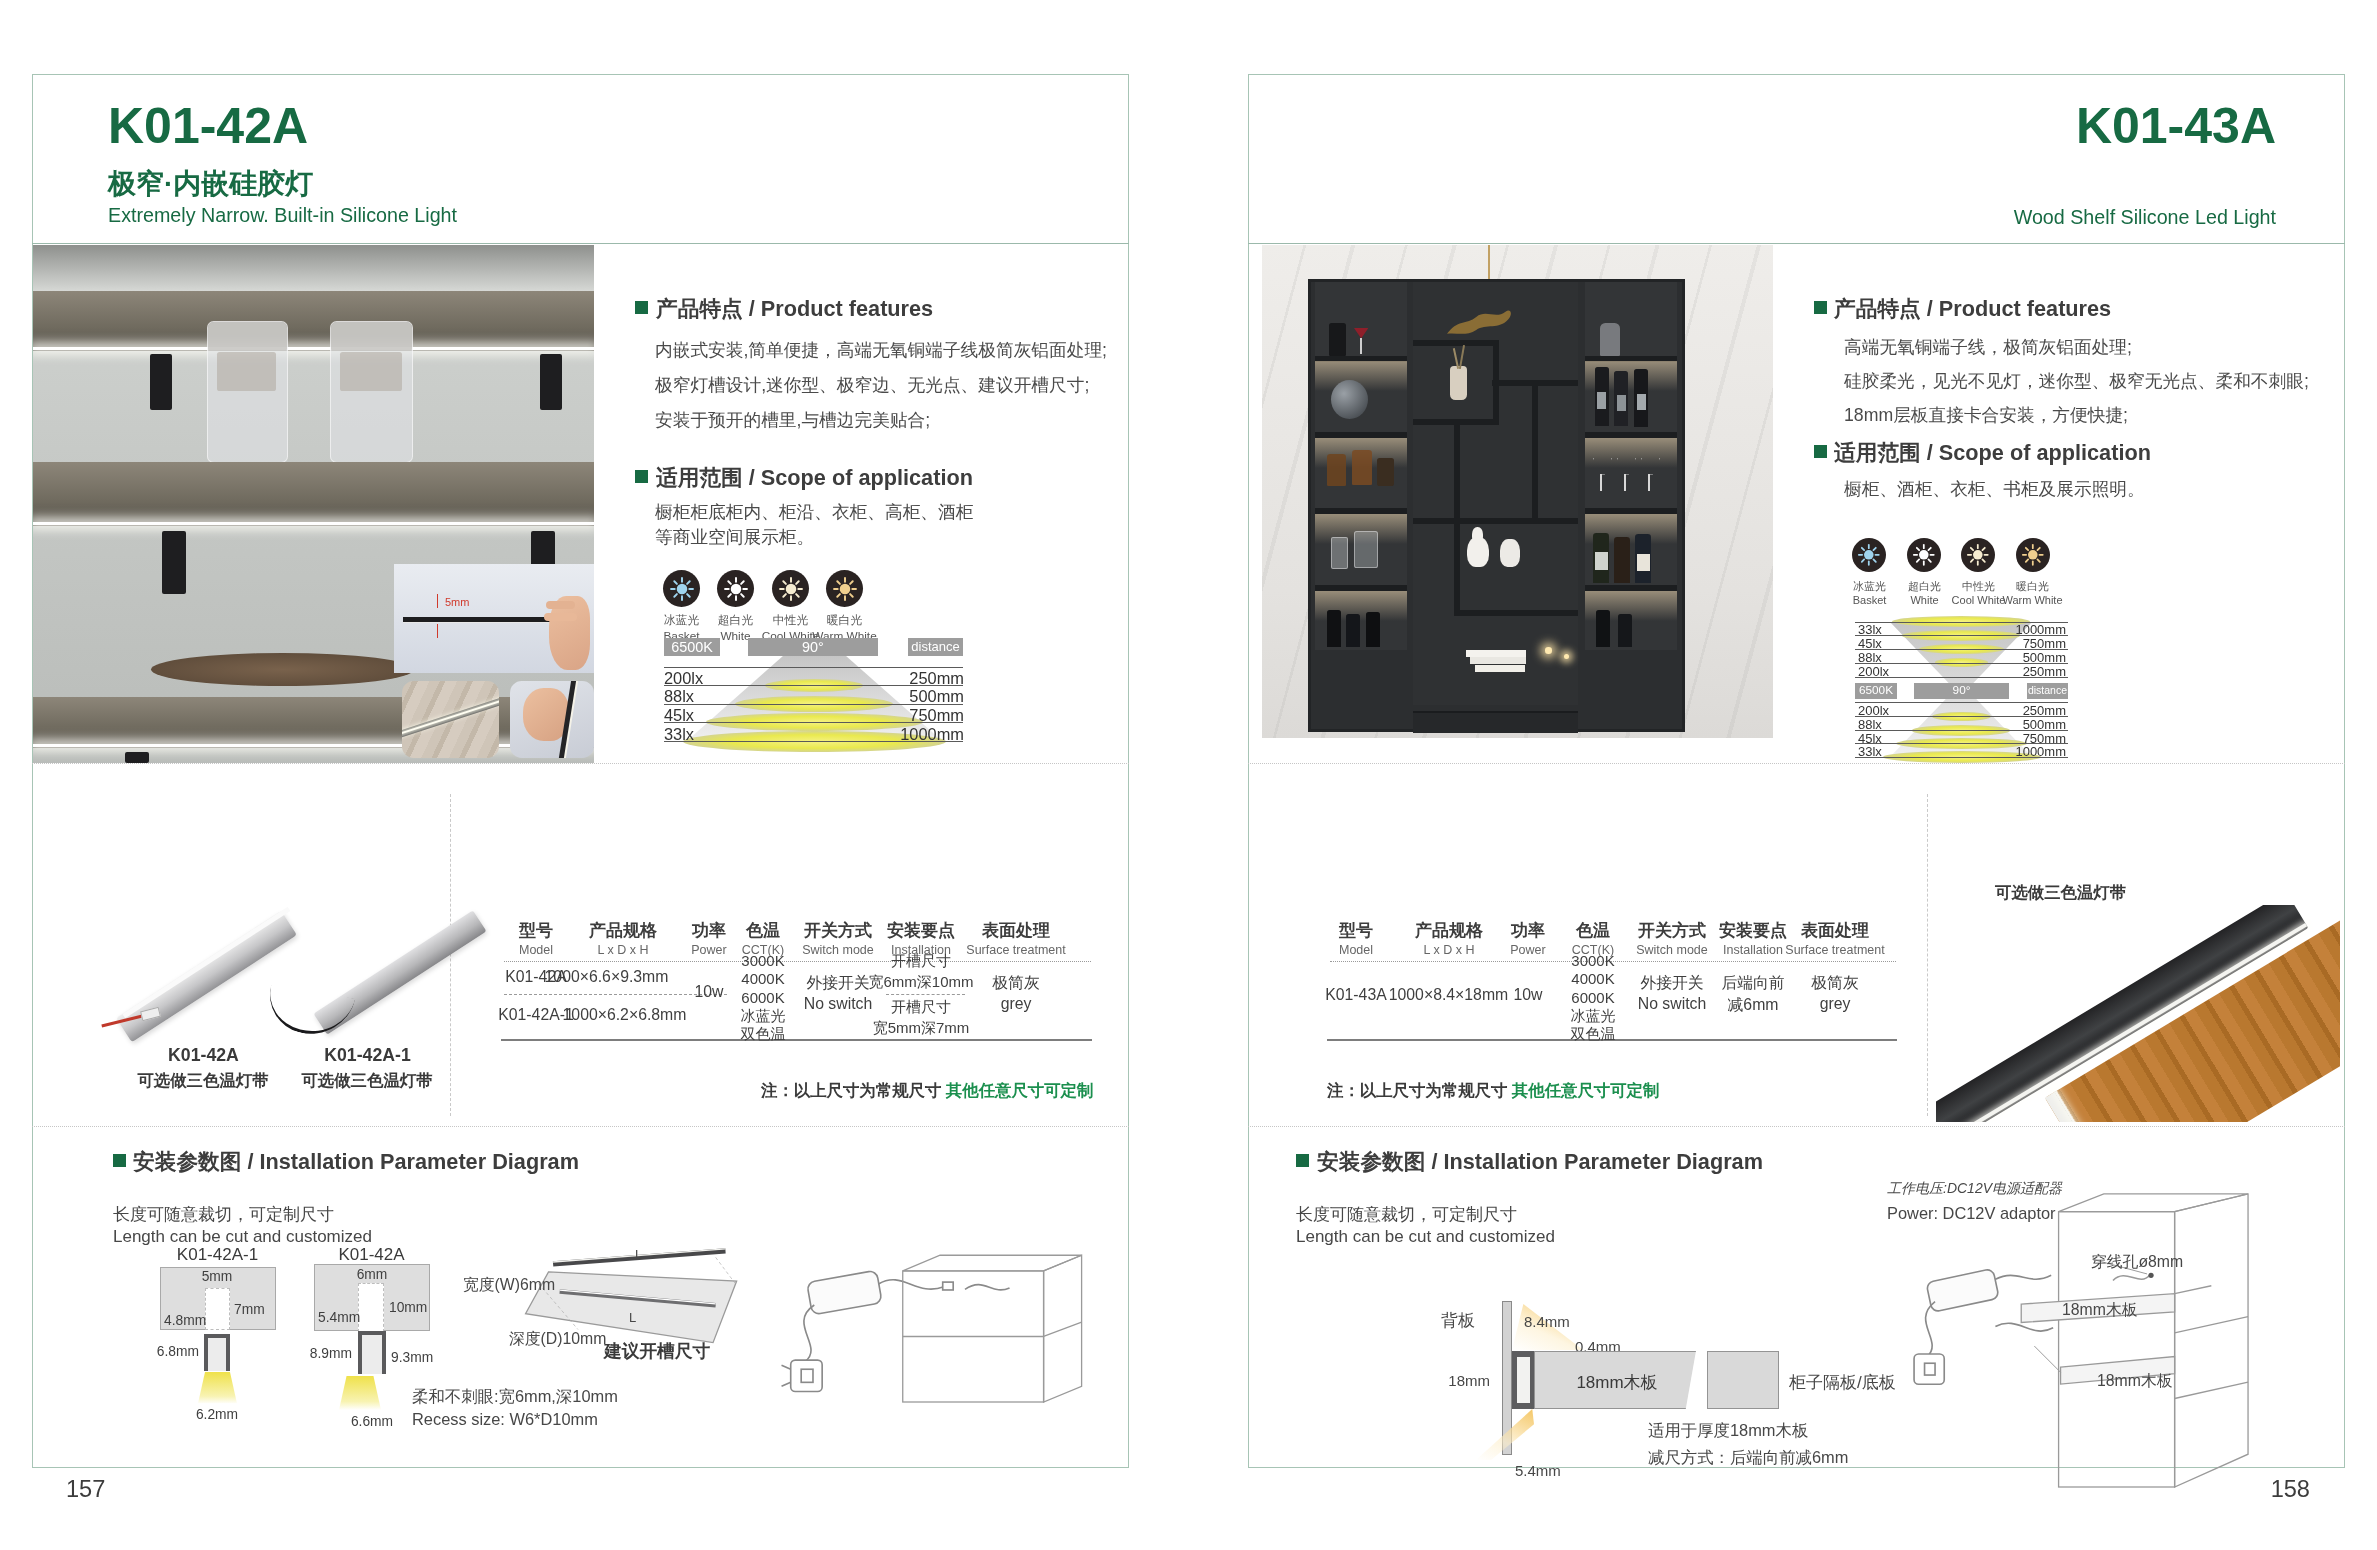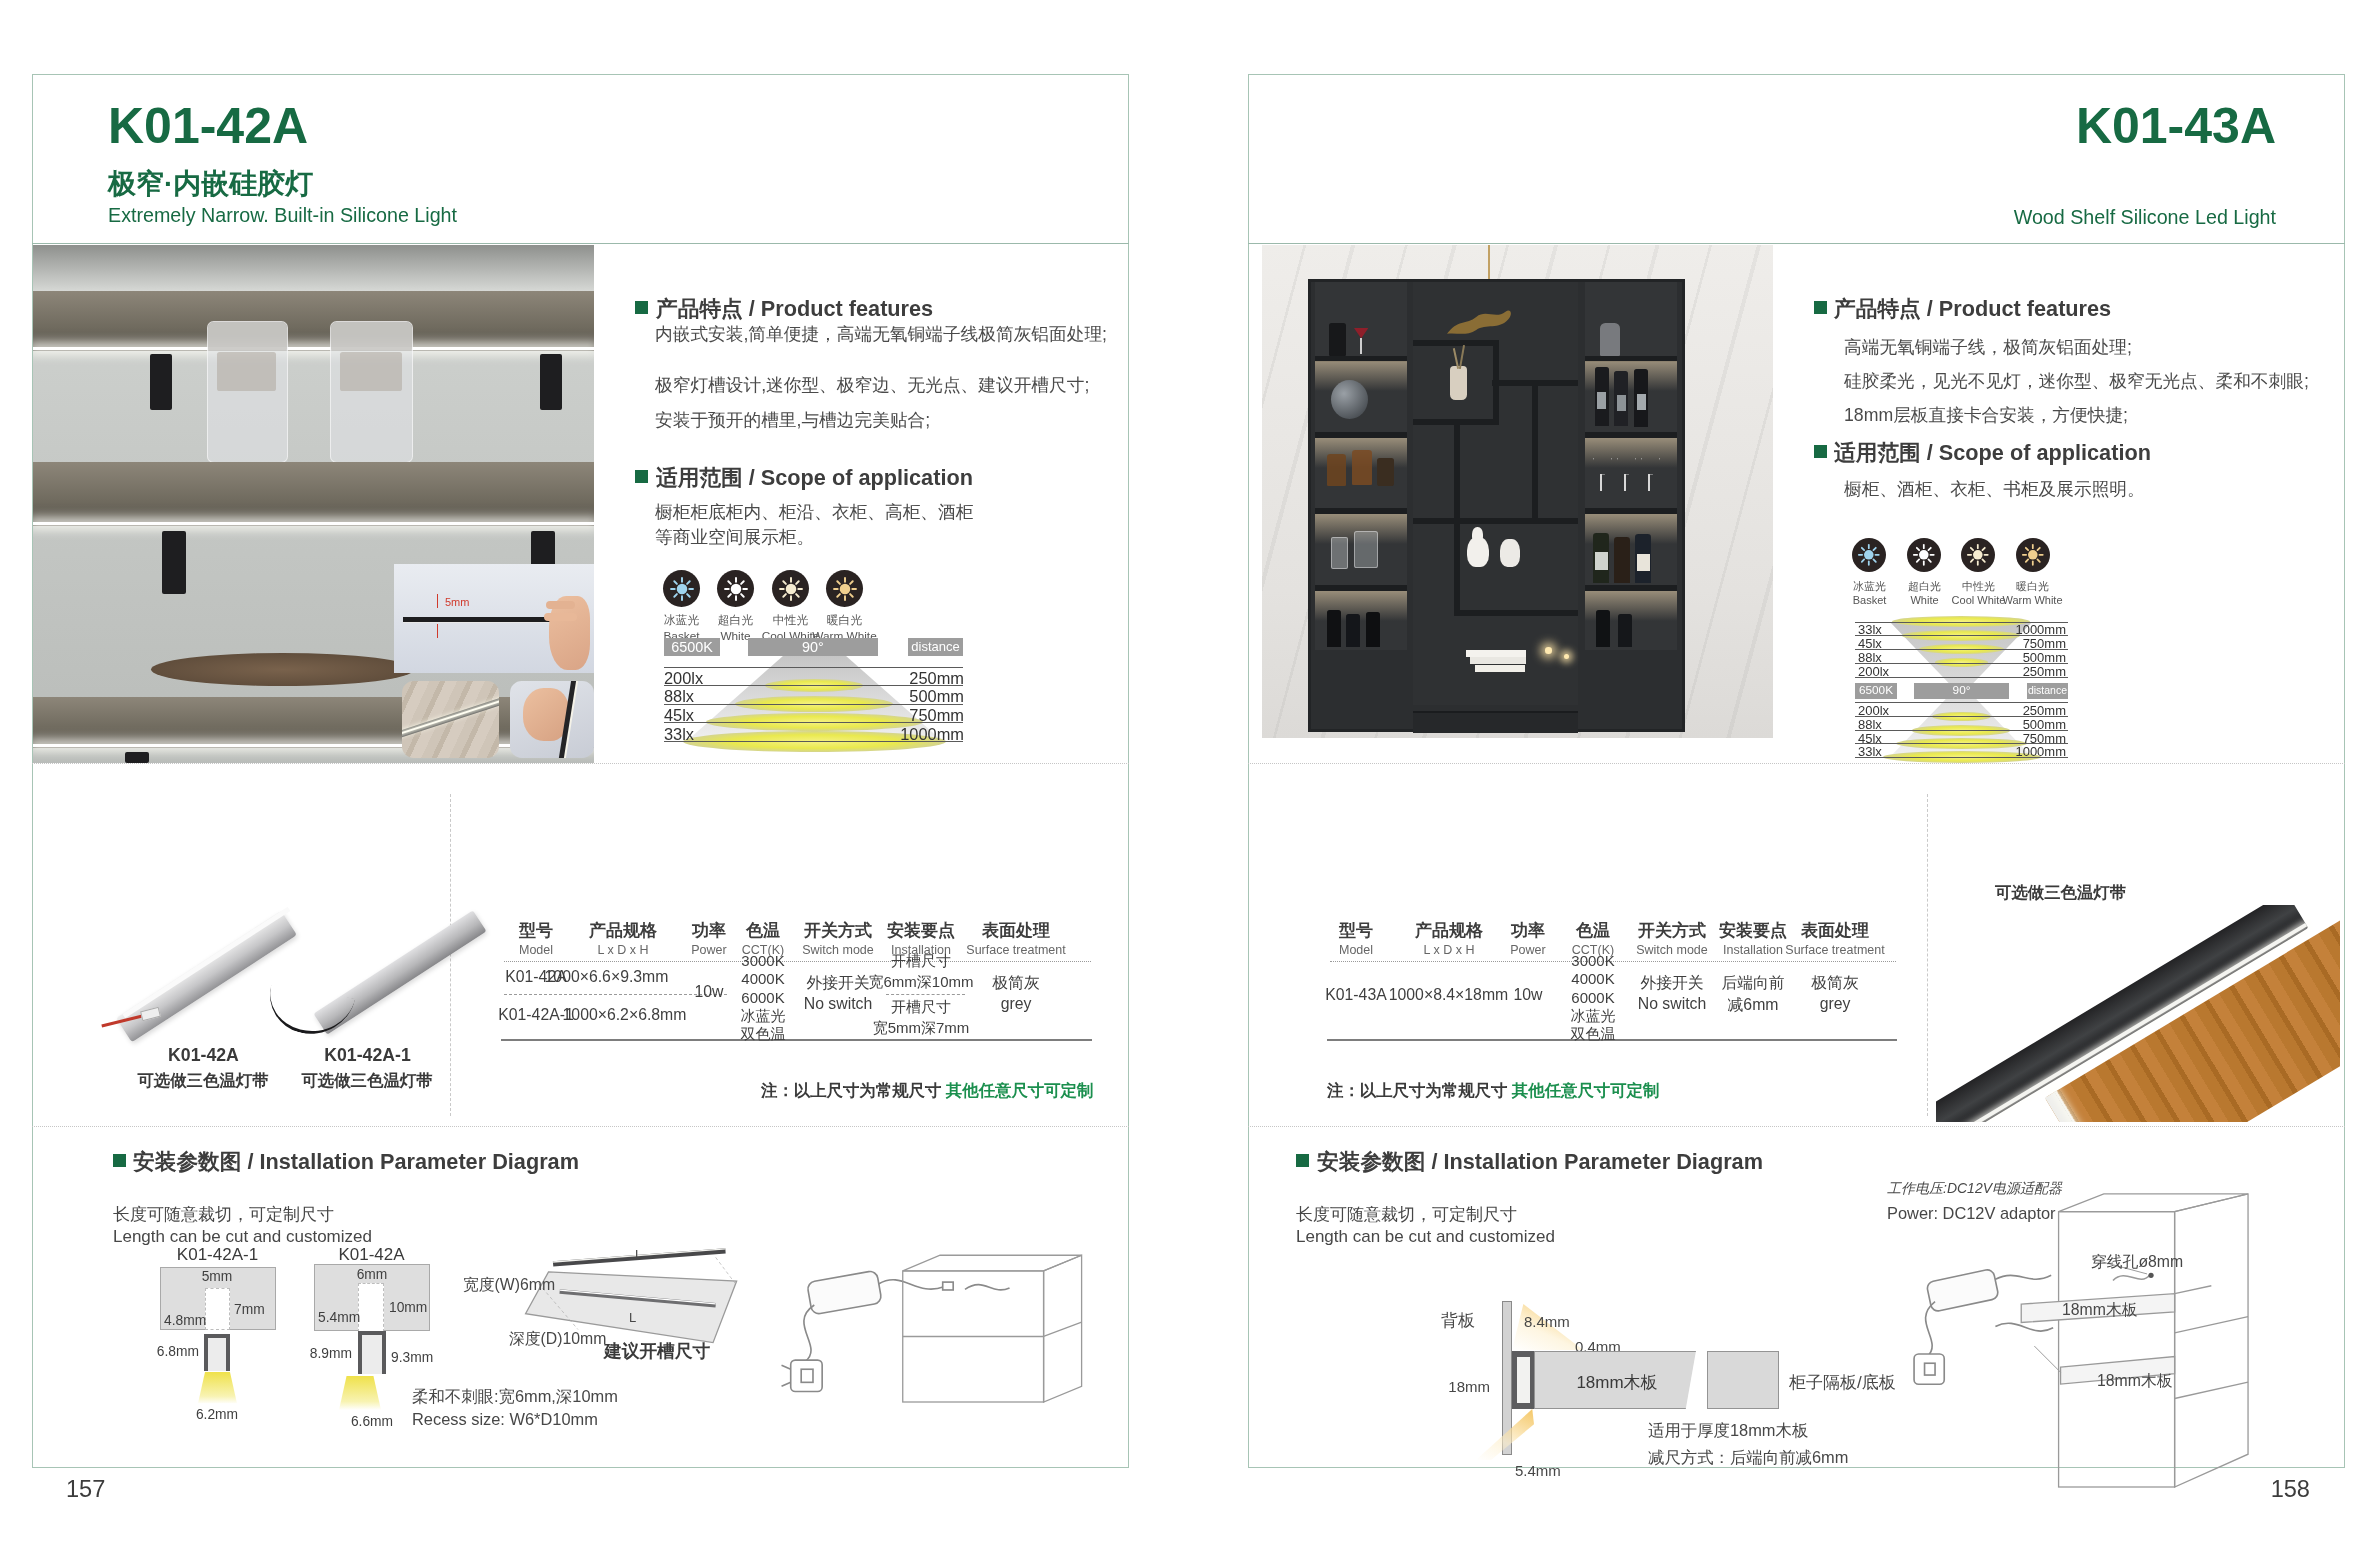--- a/index.html
+++ b/index.html
@@ -92,21 +92,21 @@
 
     <div class="abs" style="left:477px;top:436px;width:84px;height:77px;border-radius:11.8px;overflow:hidden;background:linear-gradient(160deg,#e0e3e9,#c8ccd5);">
       <div class="abs" style="left:13px;top:6.6px;width:46px;height:53px;border-radius:45% 40% 40% 45%;background:linear-gradient(140deg,#ecc0a0,#d6a182);"></div>
       <div class="abs" style="left:55px;top:-3.9px;width:5.9px;height:85px;background:#242426;transform:rotate(9deg);"></div>
       <div class="abs" style="left:60px;top:-3.9px;width:2px;height:85px;background:#f4f2e8;transform:rotate(9deg);"></div>
     </div>
   </div>
 
   <div class="bullet" style="left:635px;top:301px;"></div>
   <div class="t sect" style="left:656px;top:294px;">产品特点 / Product features</div>
-  <div class="t feat" style="left:655px;top:322px;">内嵌式安装,简单便捷，高端无氧铜端子线极简灰铝面处理;</div>
+  <div class="t feat" style="left:655px;top:338px;">内嵌式安装,简单便捷，高端无氧铜端子线极简灰铝面处理;</div>
   <div class="t feat" style="left:655px;top:373px;">极窄灯槽设计,迷你型、极窄边、无光点、建议开槽尺寸;</div>
   <div class="t feat" style="left:655px;top:408px;">安装于预开的槽里,与槽边完美贴合;</div>
 
   <div class="bullet" style="left:635px;top:470px;"></div>
   <div class="t sect" style="left:656px;top:463px;">适用范围 / Scope of application</div>
   <div class="t feat" style="left:655px;top:500px;">橱柜柜底柜内、柜沿、衣柜、高柜、酒柜</div>
   <div class="t feat" style="left:655px;top:525px;">等商业空间展示柜。</div>
 
   <div class="licon" style="left: 663px; top: 570px; color: rgb(159, 212, 238);">
     <svg width="26" height="26" viewBox="0 0 32 32">
@@ -612,21 +612,21 @@
   <div class="t" style="left:1524px;top:1313px;font-size:15px;">8.4mm</div>
   <div class="t" style="left:1575px;top:1338px;font-size:15px;">0.4mm</div>
   <div class="abs" style="left:1512px;top:1351px;width:22px;height:58px;background:#5d5d5f;">
     <div class="abs" style="left:4.6px;top:5.9px;width:13px;height:46px;background:#f2f2f0;"></div>
   </div>
   <div class="abs" style="left:1534px;top:1351px;width:165px;height:58px;background:#d9d9d9;border:0.7px solid #949494;box-sizing:border-box;"></div>
   <div class="abs" style="left:1691px;top:1346px;width:17px;height:68px;background:#fff;transform:rotate(10deg);"></div>
   <div class="abs" style="left:1707px;top:1351px;width:72px;height:58px;background:#d9d9d9;border:0.7px solid #949494;box-sizing:border-box;"></div>
   <div class="t cx" style="left:1543px;top:1371px;width:148px;font-size:17px;color:#3a3a3a;">18mm木板</div>
   <div class="t" style="left:1789px;top:1371px;font-size:17px;">柜子隔板/底板</div>
-  <div class="t rx" style="left:1431px;top:1372px;width:59px;font-size:15px;margin-top:6px;">18mm</div>
+  <div class="t rx" style="left:1431px;top:1372px;width:59px;font-size:15px;">18mm</div>
   <div class="abs" style="left:1476px;top:1409px;width:58px;height:51px;clip-path:polygon(97% 0,100% 30%,26% 100%,0 100%);background:linear-gradient(25deg,rgba(253,238,201,0),rgba(253,238,201,.6) 40%,rgba(244,196,94,.95));"></div>
   <div class="t" style="left:1515px;top:1462px;font-size:15px;">5.4mm</div>
   <div class="t" style="left:1648px;top:1420px;font-size:16.4px;">适用于厚度18mm木板</div>
   <div class="t" style="left:1648px;top:1447px;font-size:16.4px;">减尺方式：后端向前减6mm</div>
 
   <div class="t" style="left:1887px;top:1180px;font-size:14px;font-style:italic;">工作电压:DC12V电源适配器</div>
   <div class="t" style="left:1887px;top:1204px;font-size:16.4px;">Power: DC12V adaptor</div>
   <svg class="abs" style="left:1897px;top:1241px;" width="164" height="171" viewBox="0 0 250 260">
     <g stroke="#8a8a8a" stroke-width="2.5" fill="none">
       <rect x="48" y="52" width="104" height="46" rx="11" fill="#fbfbfb" transform="rotate(-12 100 75)"></rect>

